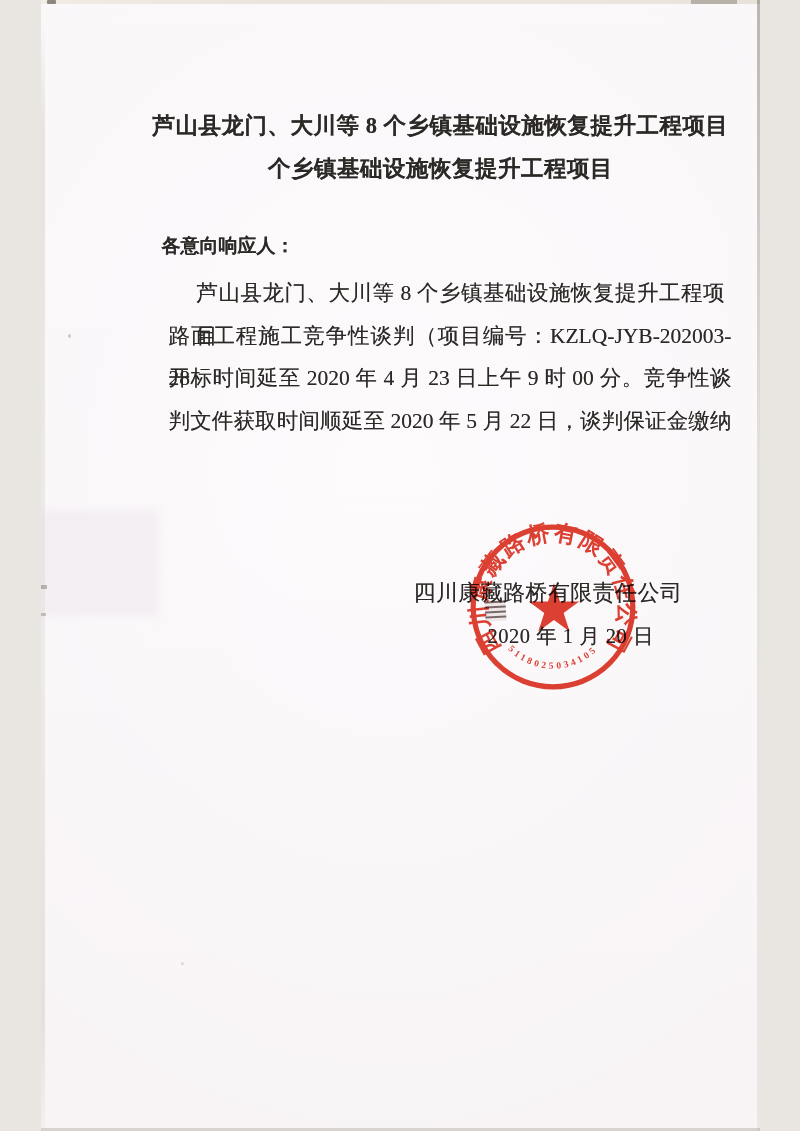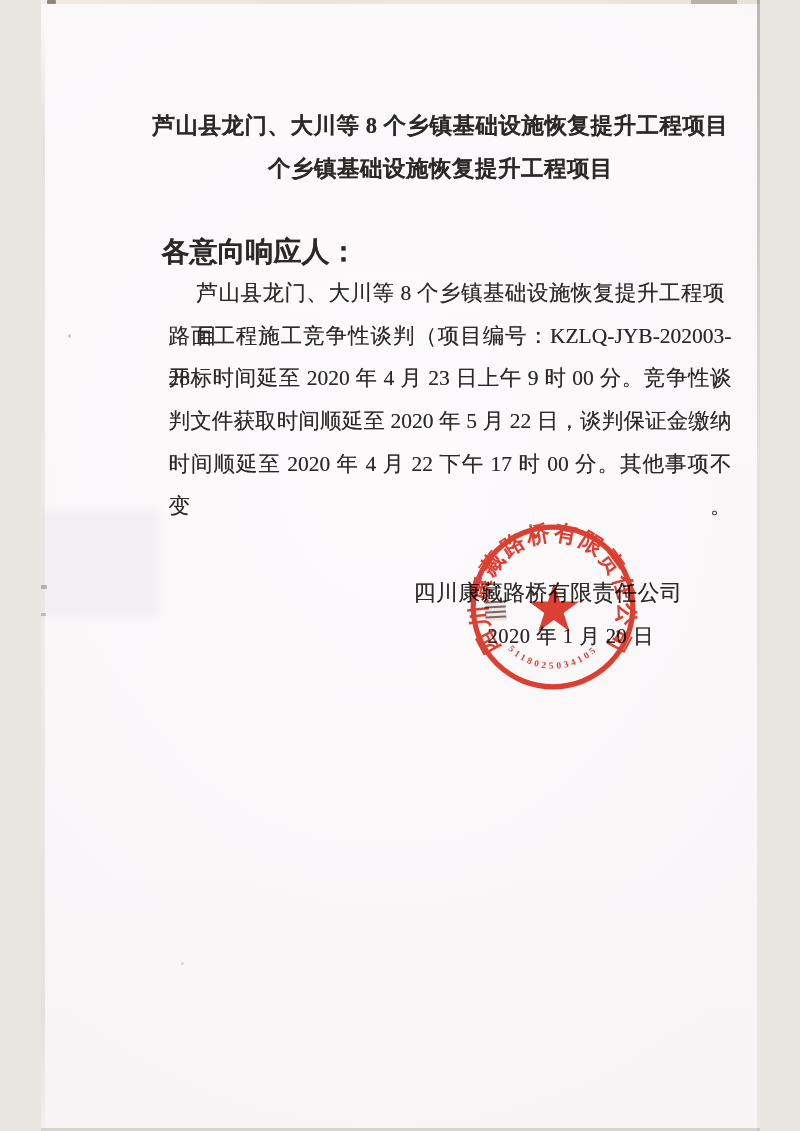--- a/index.html
+++ b/index.html
@@ -30,21 +30,21 @@
   .left-tick2{position:absolute;left:0;top:613px;width:5px;height:3px;background:rgba(130,120,116,.4);}
   .speck1{position:absolute;left:27px;top:334px;width:3px;height:4px;background:rgba(120,110,108,.35);border-radius:50%;}
   .speck2{position:absolute;left:140px;top:962px;width:3px;height:3px;background:rgba(150,140,150,.3);border-radius:50%;}
 
   
   .title{position:absolute;left:100px;width:600px;text-align:center;
     font-weight:bold;font-size:22.5px;line-height:30px;letter-spacing:.5px;
     text-shadow:0 0 .5px rgba(43,40,38,.6);}
   .title1{top:111px;}
   .title2{top:154px;}
-  .salutation{position:absolute;left:121px;top:233px;font-weight:bold;font-size:28px;
+  .salutation{position:absolute;left:121px;top:233px;font-weight:bold;font-size:19px;
     text-shadow:0 0 .5px rgba(43,40,38,.6);}
   .body{position:absolute;left:121px;top:272px;width:563px;}
   .bline{width:563px;height:42.7px;line-height:42.7px;font-size:21.5px;
     text-align:justify;text-align-last:justify;text-justify:inter-ideograph;
     text-shadow:0 0 .4px rgba(43,40,38,.55);margin-left:7px;}
   .bline.indent{width:528px;margin-left:35px;}
   .sig-company{position:absolute;left:373px;top:578px;font-size:22px;letter-spacing:.4px;
     text-shadow:0 0 .5px rgba(43,40,38,.6);}
   .sig-date{position:absolute;left:447px;top:622px;font-size:20.5px;letter-spacing:.5px;
     text-shadow:0 0 .5px rgba(43,40,38,.6);}
@@ -78,21 +78,20 @@
   <div class="title title1">芦山县龙门、大川等 8 个乡镇基础设施恢复提升工程项目</div>
   <div class="title title2">个乡镇基础设施恢复提升工程项目</div>
 
   <div class="salutation">各意向响应人：</div>
 
   <div class="body">
     <div class="bline indent">芦山县龙门、大川等 8 个乡镇基础设施恢复提升工程项目</div>
     <div class="bline">路面工程施工竞争性谈判（项目编号：KZLQ-JYB-202003-28）</div>
     <div class="bline">开标时间延至 2020 年 4 月 23 日上午 9 时 00 分。竞争性谈</div>
     <div class="bline">判文件获取时间顺延至 2020 年 5 月 22 日，谈判保证金缴纳</div>
-    <div class="bline">时间顺延至 2020 年 4 月 22 下午 17 时 00 分。其他事项不变。</div>
   </div>
 
   <div class="sig-company">四川康藏路桥有限责任公司</div>
   <div class="sig-date">2020 年 1 月 20 日</div>
 
   <div class="ghost"></div>
 
   <svg class="seal" width="190" height="190" viewBox="0 0 200 200">
     <defs>
       <path id="ringPath" d="M 46.4 145 A 70 70 0 1 1 153.6 145" fill="none"></path>

